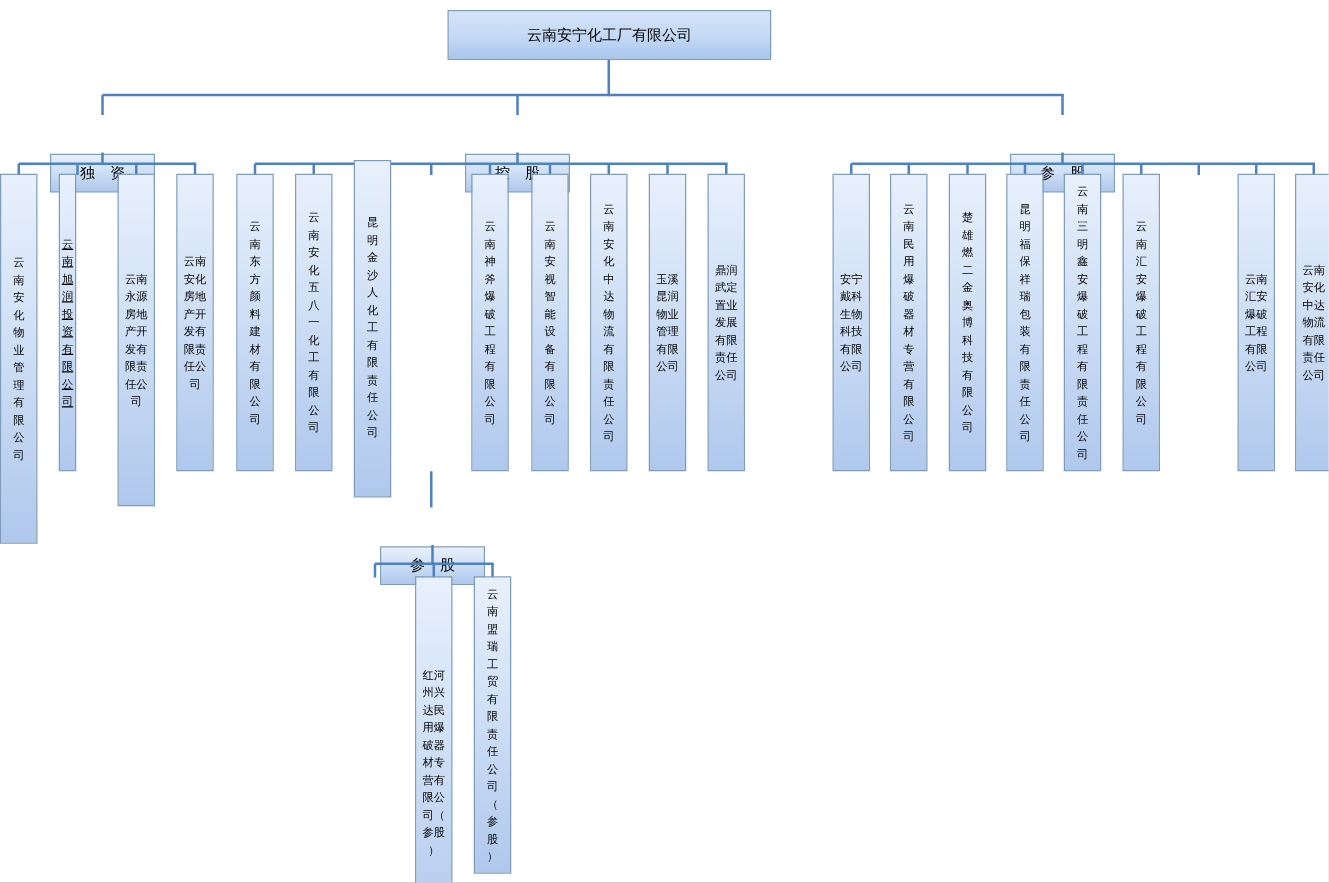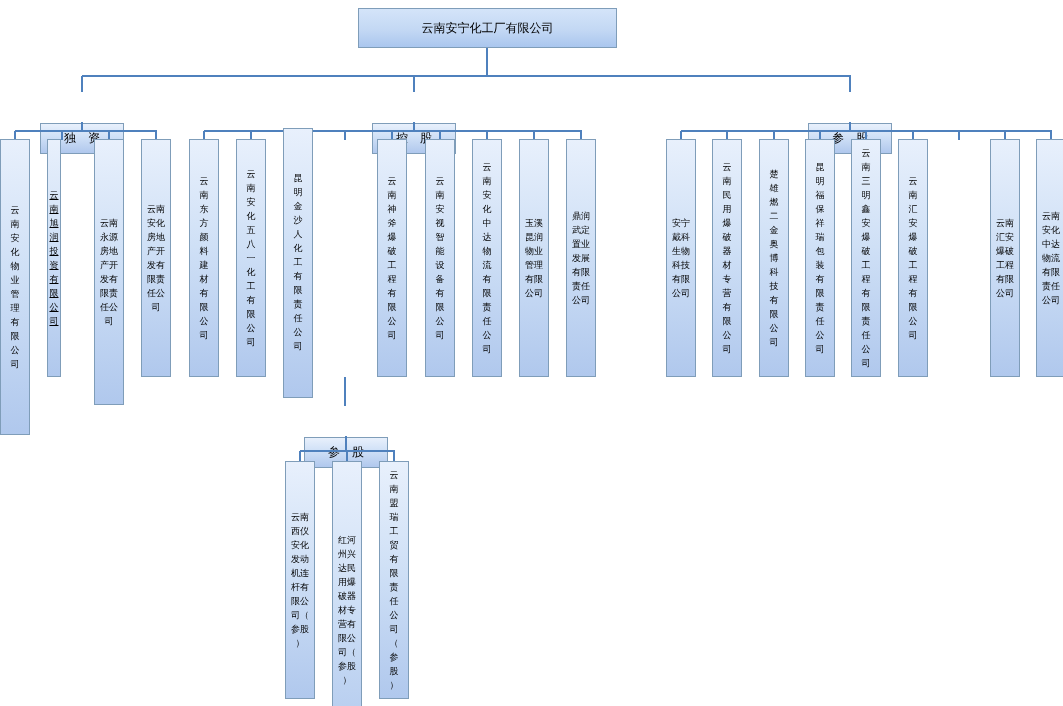--- a/index.html
+++ b/index.html
@@ -147,23 +147,20 @@
     <div class="node leaf-node col2" style="left: 1036px; top: 139px; width: 30px; height: 238px;">
       <span class="t">云南安化中达物流有限责任公司</span>
     </div>
     <div class="cline" style="left: 344px; top: 377px; width: 2px; height: 29px;"></div>
     <div class="node label-node" style="left: 304px; top: 405px; width: 84px; height: 31px;">
       <span class="t">参　股</span>
     </div>
     <div class="cline" style="left: 345px; top: 436px; width: 2px; height: 16px;"></div>
     <div class="cline" style="left: 300px; top: 450px; width: 95px; height: 2px;"></div>
     <div class="cline" style="left: 299px; top: 451px; width: 2px; height: 11px;"></div>
-    <div class="node leaf-node col2" style="left: 285px; top: 461px; width: 30px; height: 238px;">
-      <span class="t">云南西仪安化发动机连杆有限公司（参股）</span>
-    </div>
     <div class="cline" style="left: 346px; top: 451px; width: 2px; height: 11px;"></div>
     <div class="node leaf-node col2" style="left: 332px; top: 461px; width: 30px; height: 298px;">
       <span class="t">红河州兴达民用爆破器材专营有限公司（参股）</span>
     </div>
     <div class="cline" style="left: 393px; top: 451px; width: 2px; height: 11px;"></div>
     <div class="node leaf-node col1" style="left: 379px; top: 461px; width: 30px; height: 238px;">
       <span class="t">云南盟瑞工贸有限责任公司（参股）</span>
     </div>
   </div>
 

